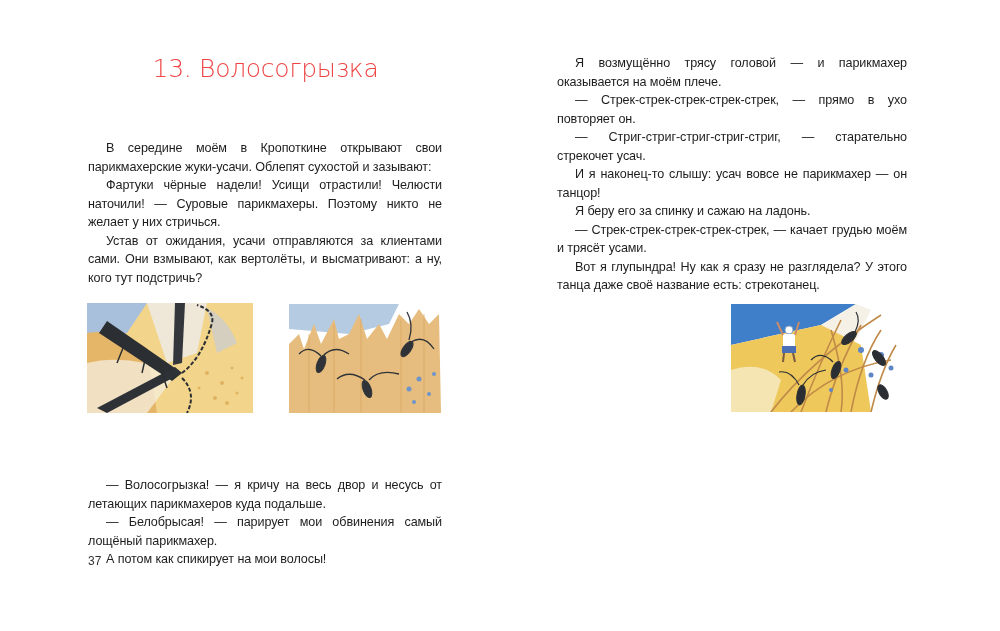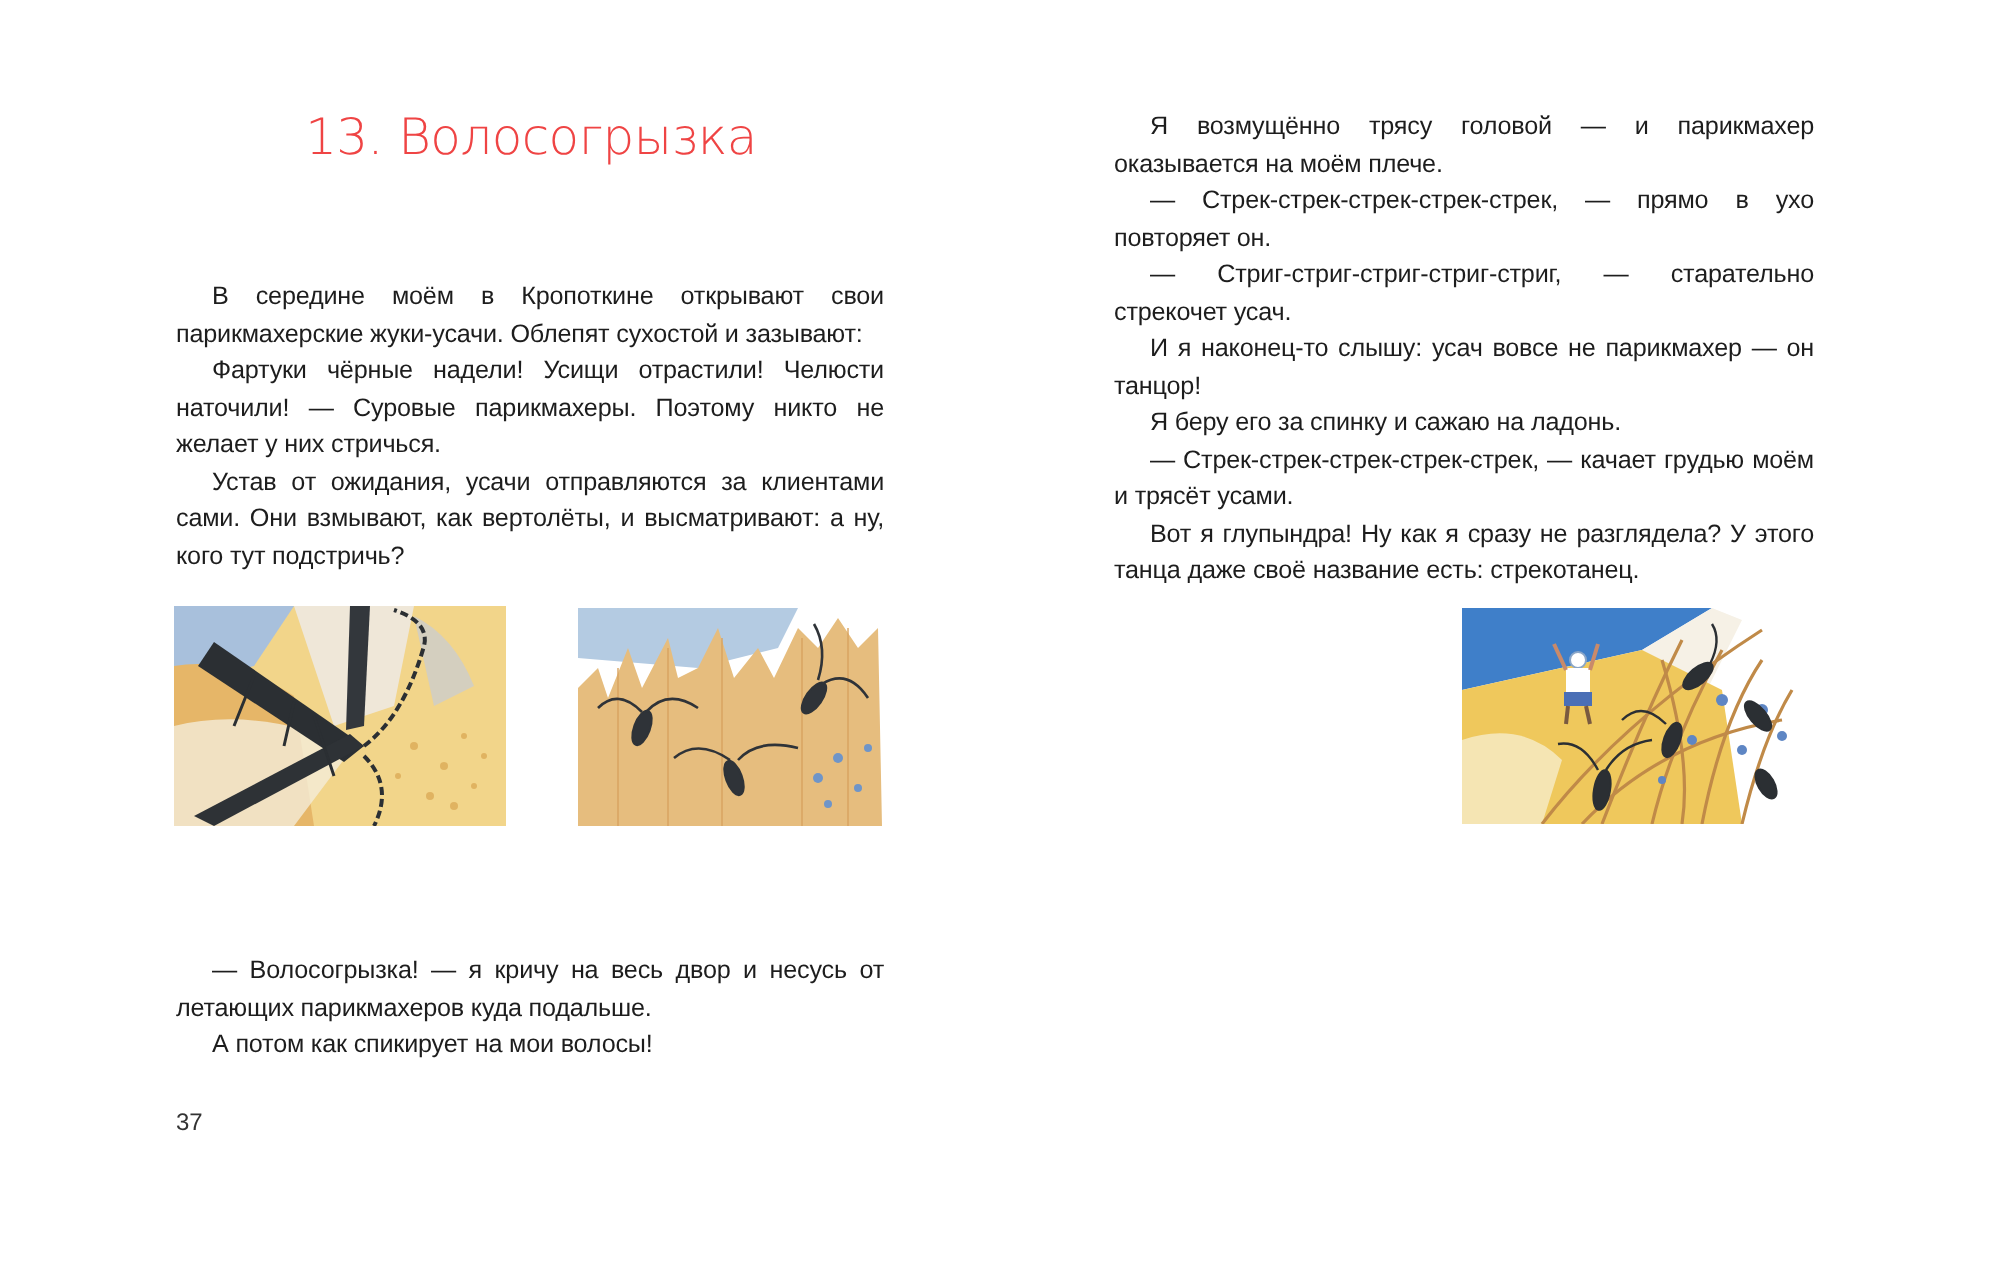--- a/index.html
+++ b/index.html
@@ -88,20 +88,21 @@
         <ellipse cx="78" cy="85" rx="4" ry="9" transform="rotate(-20 78 85)"></ellipse>
         <path d="M76 76 Q60 65 48 75 M80 76 Q90 65 110 70" fill="none" stroke-width="1.3"></path>
         <ellipse cx="118" cy="45" rx="4" ry="9" transform="rotate(35 118 45)"></ellipse>
         <path d="M120 36 Q125 20 118 8 M122 38 Q135 30 145 45" fill="none" stroke-width="1.3"></path>
       </g>
     </svg>
   </div>
 
   <div class="textblock tb2">
     <p class="ind">— Волосогрызка! — я кричу на весь двор и несусь от летающих парикмахеров куда подальше.</p>
+    <p class="ind">— Белобрысая! — парирует мои обвинения самый лощёный парикмахер.</p>
     <p class="ind">А потом как спикирует на мои волосы!</p>
   </div>
 
   <div class="pagenum">37</div>
 </div>
 
 <div class="page page-right">
   <div class="textblock tb3" style="left:57px;">
     <p class="ind">Я возмущённо трясу головой — и парикмахер оказывается на моём плече.</p>
     <p class="ind">— Стрек-стрек-стрек-стрек-стрек, — прямо в ухо повторяет он.</p>

